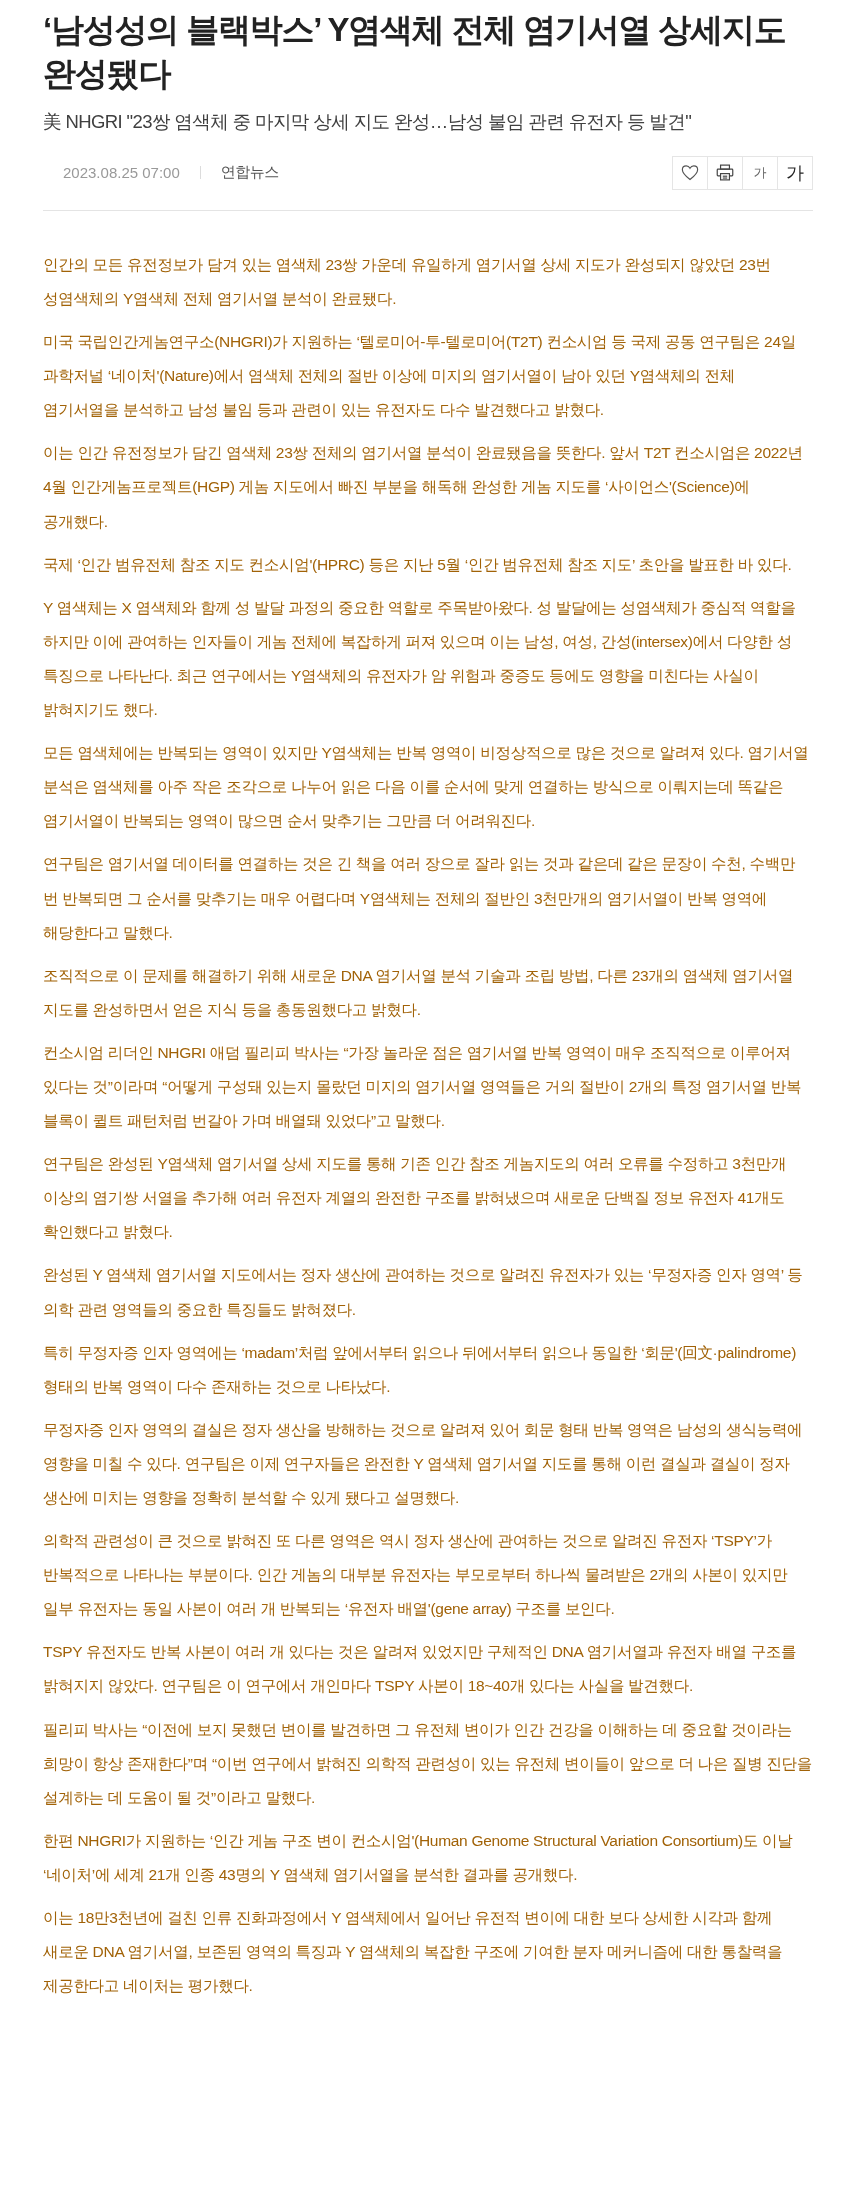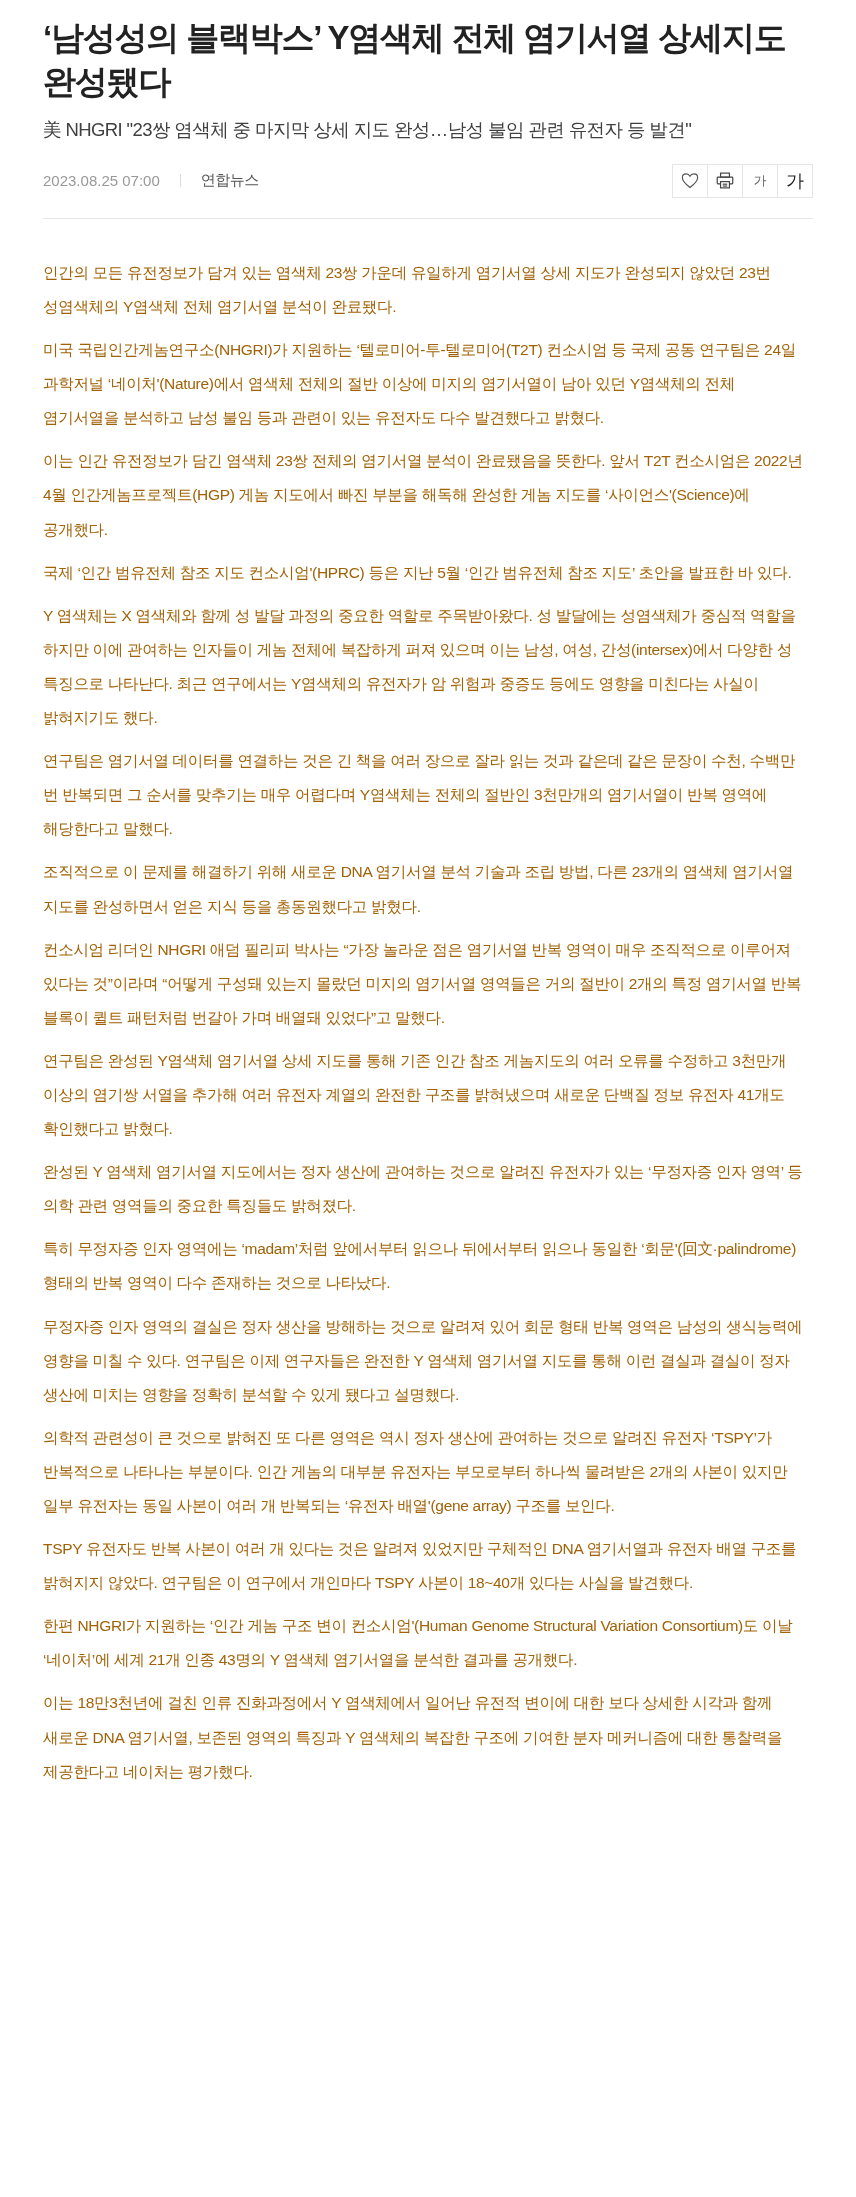--- a/index.html
+++ b/index.html
@@ -8,21 +8,21 @@
     background: #ffffff;
     font-family: "Liberation Sans", "DejaVu Sans", sans-serif;
   }
   .page {
     position: relative;
     width: 824px;
     min-height: 2197px;
     margin: 0 auto;
     background: #ffffff;
     box-sizing: border-box;
-    padding: 16px 27px 40px 27px;
+    padding: 8px 27px 40px 27px;
   }
   .title {
     margin: 0;
     font-size: 33px;
     font-weight: 700;
     line-height: 1.32;
     letter-spacing: -1.2px;
     color: #222222;
     word-break: keep-all;
   }
@@ -43,20 +43,21 @@
   }
   .meta-left {
     display: flex;
     align-items: center;
     height: 34px;
   }
   .meta-date {
     font-size: 15px;
     color: #999999;
     letter-spacing: 0;
+    margin-left: 20px;
   }
   .meta-sep {
     width: 1px;
     height: 13px;
     background: #dcdcdc;
     margin: 0 20px;
   }
   .meta-source {
     font-size: 15px;
     color: #555555;
@@ -162,39 +163,41 @@
 
       <p>미국 국립인간게놈연구소(NHGRI)가 지원하는 ‘텔로미어-투-텔로미어(T2T) 컨소시엄 등 국제 공동 연구팀은 24일 과학저널 ‘네이처'(Nature)에서 염색체 전체의 절반 이상에 미지의 염기서열이 남아 있던 Y염색체의 전체 염기서열을 분석하고 남성 불임 등과 관련이 있는 유전자도 다수 발견했다고 밝혔다.</p>
 
       <p>이는 인간 유전정보가 담긴 염색체 23쌍 전체의 염기서열 분석이 완료됐음을 뜻한다. 앞서 T2T 컨소시엄은 2022년 4월 인간게놈프로젝트(HGP) 게놈 지도에서 빠진 부분을 해독해 완성한 게놈 지도를 ‘사이언스'(Science)에 공개했다.</p>
 
       <p>국제 ‘인간 범유전체 참조 지도 컨소시엄'(HPRC) 등은 지난 5월 ‘인간 범유전체 참조 지도’ 초안을 발표한 바 있다.</p>
 
       <p>Y 염색체는 X 염색체와 함께 성 발달 과정의 중요한 역할로 주목받아왔다. 성 발달에는 성염색체가 중심적 역할을 하지만 이에 관여하는 인자들이 게놈 전체에 복잡하게 퍼져 있으며 이는 남성, 여성, 간성(intersex)에서 다양한 성 특징으로 나타난다. 최근 연구에서는 Y염색체의 유전자가 암 위험과 중증도 등에도 영향을 미친다는 사실이 밝혀지기도 했다.</p>
 
 
+      <p>모든 염색체에는 반복되는 영역이 있지만 Y염색체는 반복 영역이 비정상적으로 많은 것으로 알려져 있다. 염기서열 분석은 염색체를 아주 작은 조각으로 나누어 읽은 다음 이를 순서에 맞게 연결하는 방식으로 이뤄지는데 똑같은 염기서열이 반복되는 영역이 많으면 순서 맞추기는 그만큼 더 어려워진다.</p>
 
       <p>연구팀은 염기서열 데이터를 연결하는 것은 긴 책을 여러 장으로 잘라 읽는 것과 같은데 같은 문장이 수천, 수백만 번 반복되면 그 순서를 맞추기는 매우 어렵다며 Y염색체는 전체의 절반인 3천만개의 염기서열이 반복 영역에 해당한다고 말했다.</p>
 
       <p>조직적으로 이 문제를 해결하기 위해 새로운 DNA 염기서열 분석 기술과 조립 방법, 다른 23개의 염색체 염기서열 지도를 완성하면서 얻은 지식 등을 총동원했다고 밝혔다.</p>
 
       <p>컨소시엄 리더인 NHGRI 애덤 필리피 박사는 “가장 놀라운 점은 염기서열 반복 영역이 매우 조직적으로 이루어져 있다는 것”이라며 “어떻게 구성돼 있는지 몰랐던 미지의 염기서열 영역들은 거의 절반이 2개의 특정 염기서열 반복 블록이 퀼트 패턴처럼 번갈아 가며 배열돼 있었다”고 말했다.</p>
 
       <p>연구팀은 완성된 Y염색체 염기서열 상세 지도를 통해 기존 인간 참조 게놈지도의 여러 오류를 수정하고 3천만개 이상의 염기쌍 서열을 추가해 여러 유전자 계열의 완전한 구조를 밝혀냈으며 새로운 단백질 정보 유전자 41개도 확인했다고 밝혔다.</p>
 
       <p>완성된 Y 염색체 염기서열 지도에서는 정자 생산에 관여하는 것으로 알려진 유전자가 있는 ‘무정자증 인자 영역’ 등 의학 관련 영역들의 중요한 특징들도 밝혀졌다.</p>
 
       <p>특히 무정자증 인자 영역에는 ‘madam’처럼 앞에서부터 읽으나 뒤에서부터 읽으나 동일한 ‘회문'(回文·palindrome) 형태의 반복 영역이 다수 존재하는 것으로 나타났다.</p>
 
 
       <p>무정자증 인자 영역의 결실은 정자 생산을 방해하는 것으로 알려져 있어 회문 형태 반복 영역은 남성의 생식능력에 영향을 미칠 수 있다. 연구팀은 이제 연구자들은 완전한 Y 염색체 염기서열 지도를 통해 이런 결실과 결실이 정자 생산에 미치는 영향을 정확히 분석할 수 있게 됐다고 설명했다.</p>
 
       <p>의학적 관련성이 큰 것으로 밝혀진 또 다른 영역은 역시 정자 생산에 관여하는 것으로 알려진 유전자 ‘TSPY’가 반복적으로 나타나는 부분이다. 인간 게놈의 대부분 유전자는 부모로부터 하나씩 물려받은 2개의 사본이 있지만 일부 유전자는 동일 사본이 여러 개 반복되는 ‘유전자 배열'(gene array) 구조를 보인다.</p>
 
       <p>TSPY 유전자도 반복 사본이 여러 개 있다는 것은 알려져 있었지만 구체적인 DNA 염기서열과 유전자 배열 구조를 밝혀지지 않았다. 연구팀은 이 연구에서 개인마다 TSPY 사본이 18~40개 있다는 사실을 발견했다.</p>
 
+      <p>필리피 박사는 “이전에 보지 못했던 변이를 발견하면 그 유전체 변이가 인간 건강을 이해하는 데 중요할 것이라는 희망이 항상 존재한다”며 “이번 연구에서 밝혀진 의학적 관련성이 있는 유전체 변이들이 앞으로 더 나은 질병 진단을 설계하는 데 도움이 될 것”이라고 말했다.</p>
 
       <p>한편 NHGRI가 지원하는 ‘인간 게놈 구조 변이 컨소시엄'(Human Genome Structural Variation Consortium)도 이날 ‘네이처’에 세계 21개 인종 43명의 Y 염색체 염기서열을 분석한 결과를 공개했다.</p>
 
       <p>이는 18만3천년에 걸친 인류 진화과정에서 Y 염색체에서 일어난 유전적 변이에 대한 보다 상세한 시각과 함께 새로운 DNA 염기서열, 보존된 영역의 특징과 Y 염색체의 복잡한 구조에 기여한 분자 메커니즘에 대한 통찰력을 제공한다고 네이처는 평가했다.</p>
     </div>
 
 </div>
 
 </body></html>

